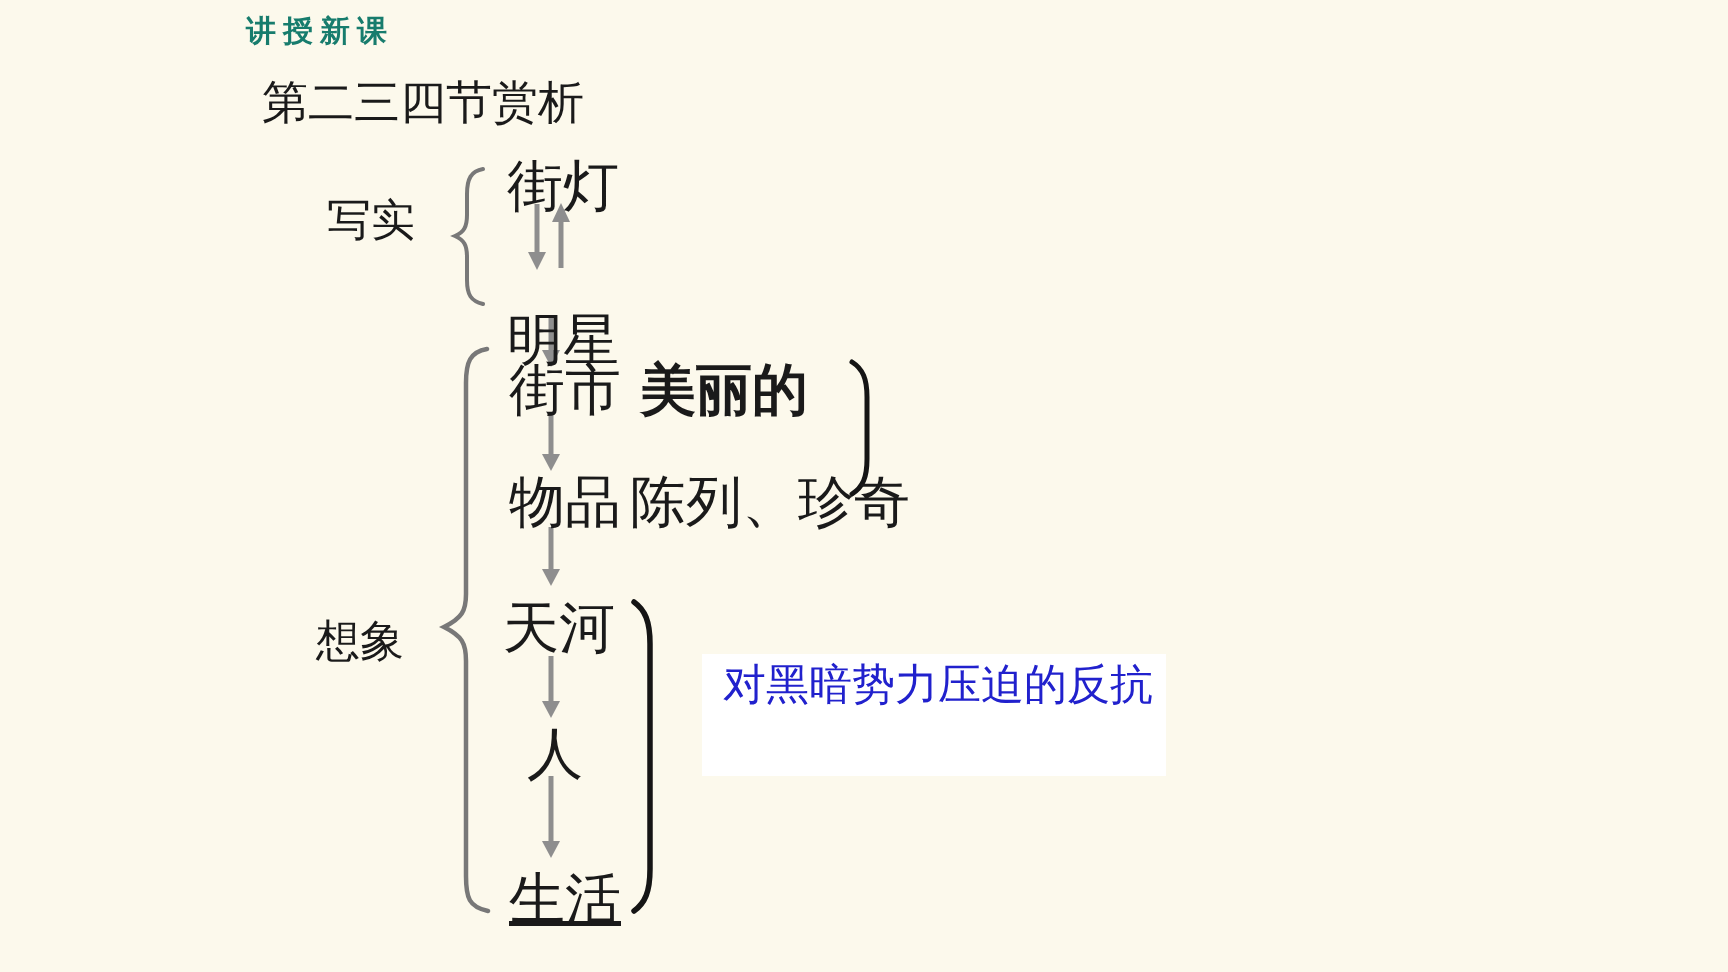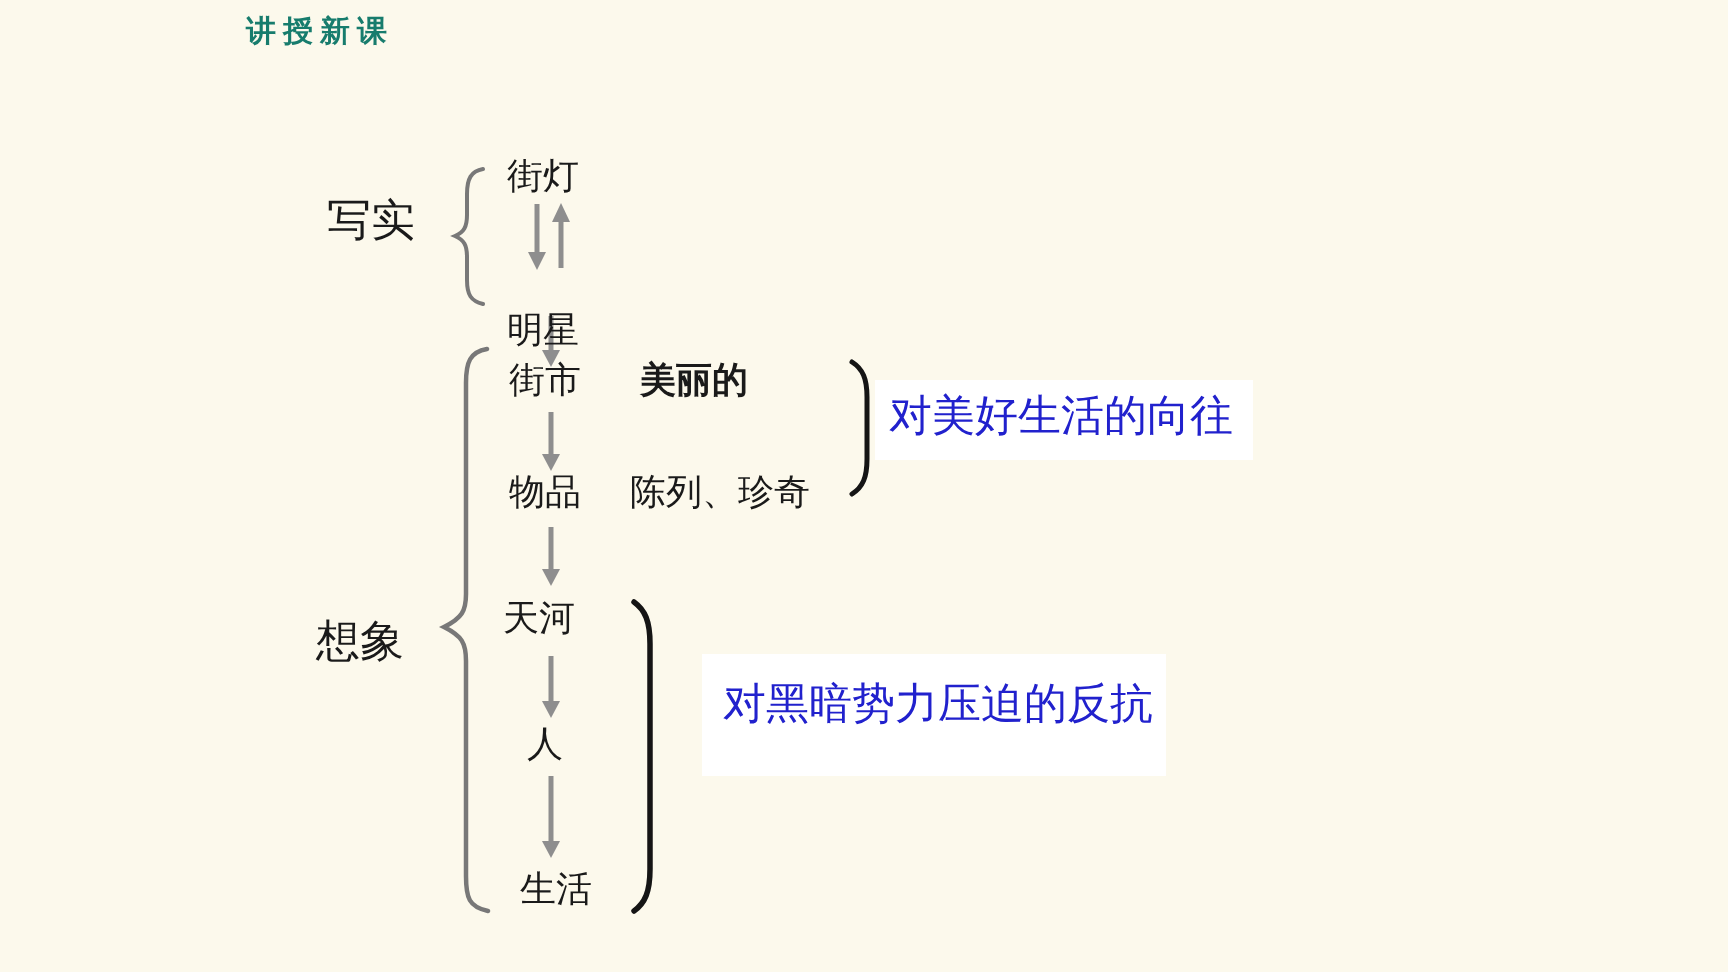--- a/index.html
+++ b/index.html
@@ -15,48 +15,48 @@
   .abs { position: absolute; white-space: nowrap; line-height: 1; }
   .header {
     left: 246px; top: 16px;
     font-family: Liberation Sans, sans-serif;
     font-weight: bold;
     font-size: 30px;
     letter-spacing: 7px;
     color: #177c6d;
   }
   .title { left: 262px; top: 80px; font-size: 46px; }
-  .node  { font-size: 36px; }
+  .node  { font-size: 56px; }
   .lbl   { font-size: 44px; }
   .realism-label     { left: 327px; top: 199px; }
   .node-jiedeng      { left: 507px; top: 158px; }
   .node-mingxing     { left: 507px; top: 276px; margin-top: 36px; }
   .node-jieshi       { left: 509px; top: 362px; }
   .attr-meilide      { left: 640px; top: 362px; font-weight: bold; }
   .node-wupin        { left: 509px; top: 474px; }
   .attr-chenlie      { left: 622px; top: 474px; margin-left: 8px; }
   .node-tianhe       { left: 503px; top: 600px; }
   .imagination-label { left: 316px; top: 620px; }
   .node-ren          { left: 527px; top: 726px; }
-  .node-shenghuo     { left: 520px; top: 871px; }
+  .node-shenghuo     { left: 509px; top: 871px; text-decoration: underline; }
   .annotation {
     background: #ffffff;
     color: #2121cd;
     font-size: 43px;
   }
   .annotation-1 {
     left: 875px; top: 380px;
     width: 378px; height: 80px;
     padding: 14px 0 0 14px;
     box-sizing: border-box;
   }
   .annotation-2 {
     left: 702px; top: 654px;
     width: 464px; height: 122px;
-    padding: 24px 0 0 21px;
+    padding: 5px 0 0 21px;
     box-sizing: border-box;
     line-height: 52px;
   }
   svg.connector-layer {
     position: absolute;
     left: 0; top: 0;
     width: 1728px; height: 972px;
   }
   .brace   { stroke: #787878; fill: none; stroke-linecap: round; }
   .bracket { stroke: #151515; fill: none; stroke-linecap: round; }
@@ -102,35 +102,33 @@
     <g>
       <line class="arrow-line" x1="551" y1="776" x2="551" y2="843"></line>
       <polygon class="arrow-head" points="542,841 560,841 551,858"></polygon>
     </g>
 
     <path class="bracket" stroke-width="5" d="M 852 362 C 863 369 867 379 867 397 L 867 459 C 867 477 863 487 852 494"></path>
     <path class="bracket" stroke-width="5.5" d="M 634 602 C 645 610 650 621 650 644 L 650 869 C 650 892 645 903 634 911"></path>
   </svg>
 
   <div class="abs header">讲授新课</div>
+  <div class="abs title">第二三四节赏析</div>
 
   <div class="abs lbl realism-label">写实</div>
   <div class="abs node node-jiedeng">街灯</div>
   <div class="abs node node-mingxing">明星</div>
 
   <div class="abs lbl imagination-label">想象</div>
   <div class="abs node node-jieshi">街市</div>
   <div class="abs node attr-meilide">美丽的</div>
   <div class="abs node node-wupin">物品</div>
   <div class="abs node attr-chenlie">陈列、珍奇</div>
   <div class="abs node node-tianhe">天河</div>
   <div class="abs node node-ren">人</div>
   <div class="abs node node-shenghuo">生活</div>
 
-  <div class="abs annotation annotation-1">
-    <span>对美好生活的向往</span>
-  </div>
 
   <div class="abs annotation annotation-2">
     <div>对黑暗势力压迫的反抗</div>
   </div>
 
 </div>
 
 </body></html>

